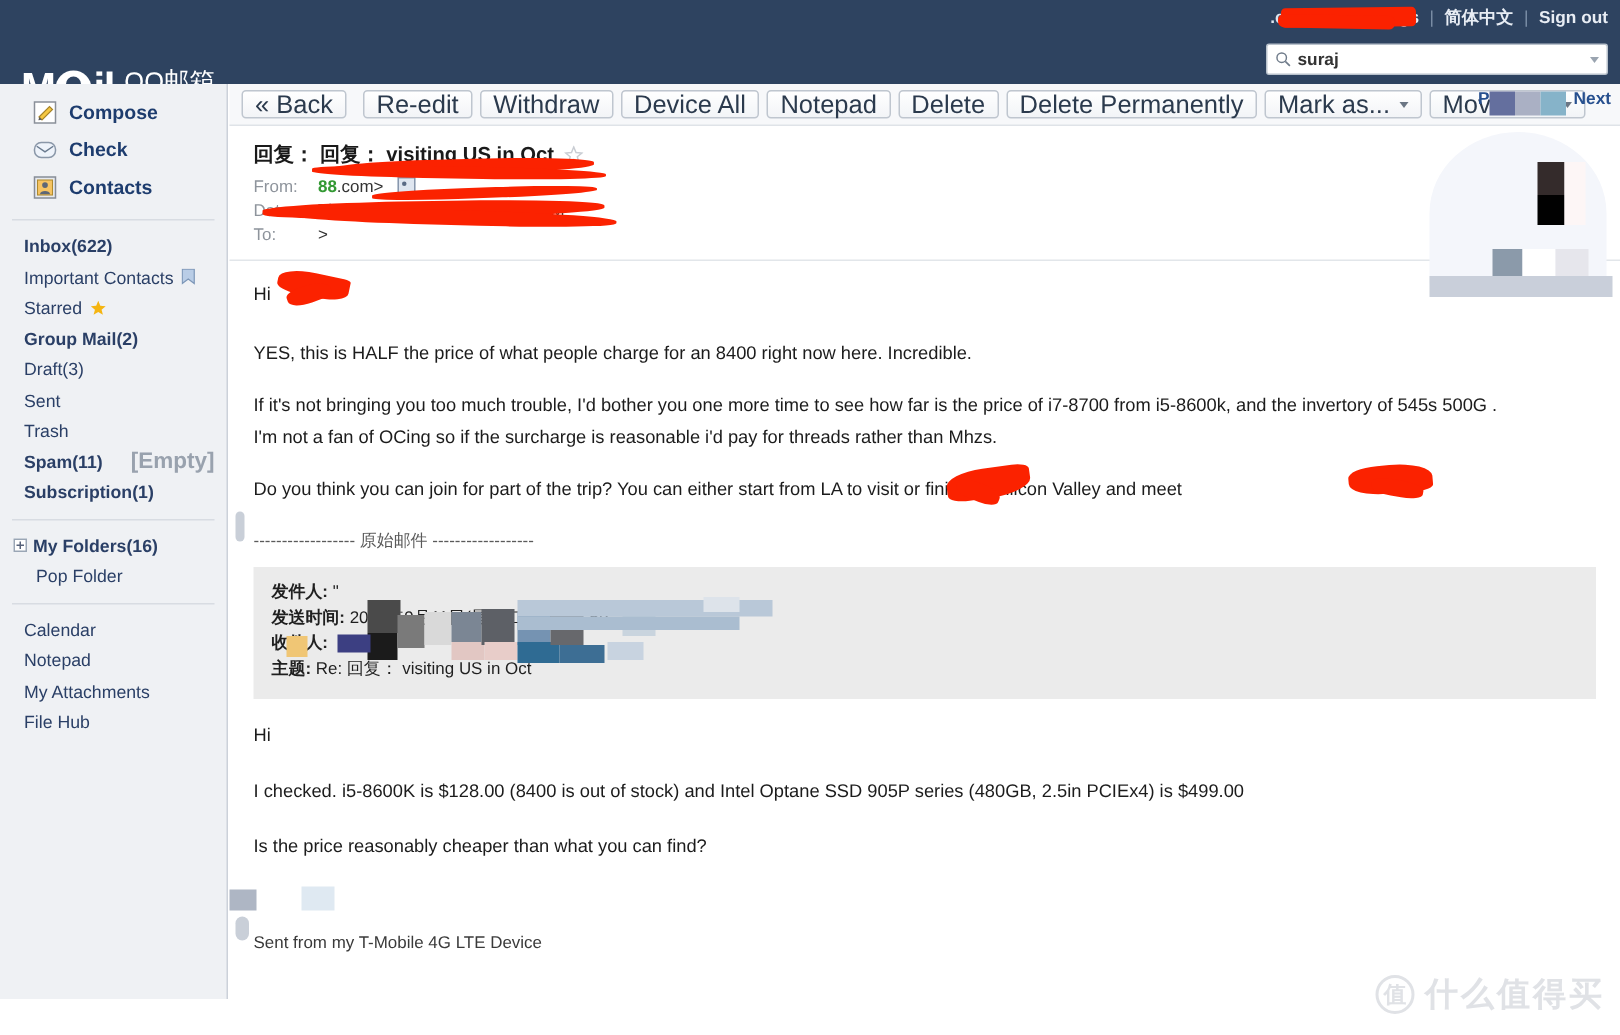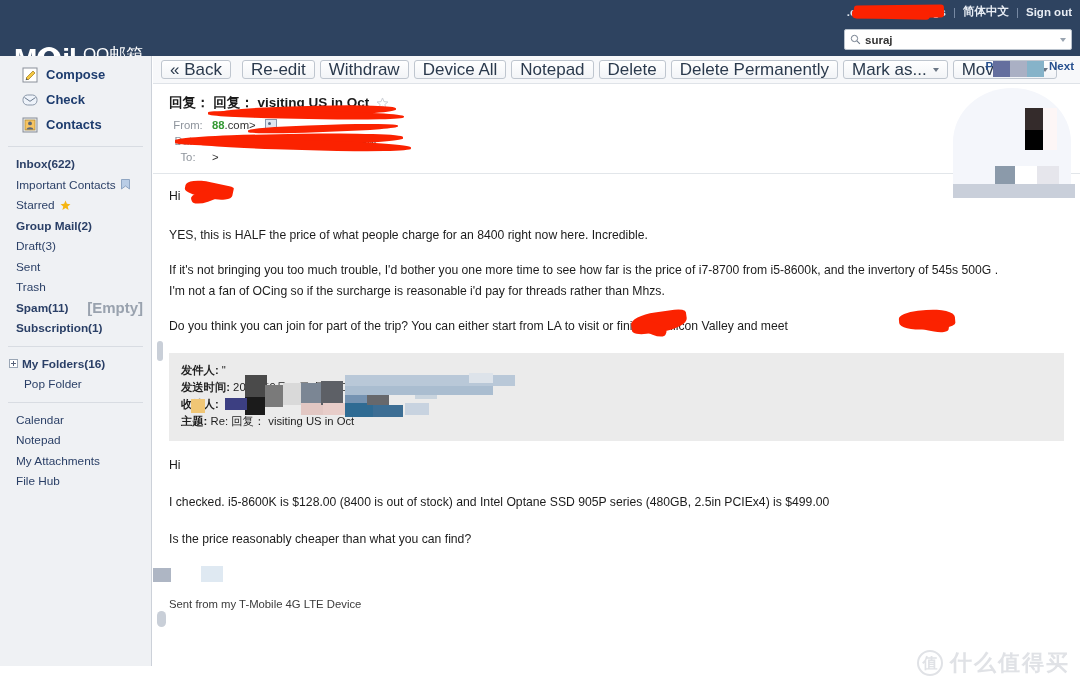--- a/index.html
+++ b/index.html
@@ -171,21 +171,21 @@
   }
   .subject {
     font-size: 13.5px; font-weight: bold; color: #1a1a1a;
     display:flex; align-items:center; gap:7px; margin-bottom:5px;
   }
   .star-hollow { width:13px; height:13px; }
   .mrow {
     display: flex; font-size: 11.3px; line-height: 16px; color: #3b3b3b;
     position: relative;
   }
-  .mlabel { width: 38px; text-align: center; color: #8e949c; margin-right: 5px; flex:0 0 auto;}
+  .mlabel { width: 38px; text-align: left; color: #8e949c; margin-right: 5px; flex:0 0 auto;}
   .mval { color: #333; position: relative;}
   .mval .green { color: #339933; font-weight:bold;}
   .vcard-ico {
     display:inline-block; width:12px;height:11px;border:1px solid #8897ad;
     background:#dfe6f0; margin-left:6px; vertical-align:-1px; position:relative;
   }
   .vcard-ico::after{content:'';position:absolute;left:2px;top:2px;width:3px;height:3px;border-radius:50%;background:#5a6b85;}
 
   
   .redact { position:absolute; background:#fb2200; border-radius:40% 45% 42% 38%; }
@@ -475,20 +475,21 @@
     <p>I'm not a fan of OCing so if the surcharge is reasonable i'd pay for threads rather than Mhzs.</p>
 
     <p style="position:relative">
       <span>Do you think you can join for part of the trip? You can either start from LA to visit           or finish at Silicon Valley and meet</span>
       <span class="redact" style="left:462px; top:-6px; width:56px; height:20px; border-radius:45% 20% 50% 25%; transform:rotate(-8deg);"></span>
       <span class="redact" style="left:468px; top:4px; width:30px; height:12px; border-radius:40%; transform:rotate(22deg);"></span>
       <span class="redact" style="left:730px; top:-8px; width:56px; height:19px; border-radius:35% 50% 20% 45%; transform:rotate(-5deg);"></span>
       <span class="redact" style="left:745px; top:2px; width:35px; height:11px; border-radius:40%; transform:rotate(10deg);"></span>
     </p>
 
+    <div class="sep-orig">------------------ 原始邮件 ------------------</div>
 
     <div class="quote-box">
       <div>
         <span class="q-lab">发件人:</span>
         <span>"</span>
       </div>
       <div>
         <span class="q-lab">发送时间:</span>
         <span>2018年9月11日(星期二) 中午12:59</span>
       </div>

